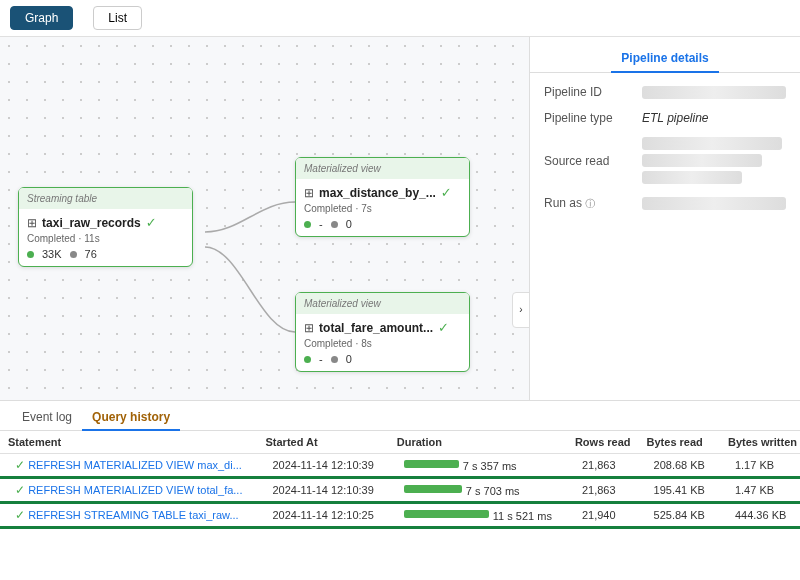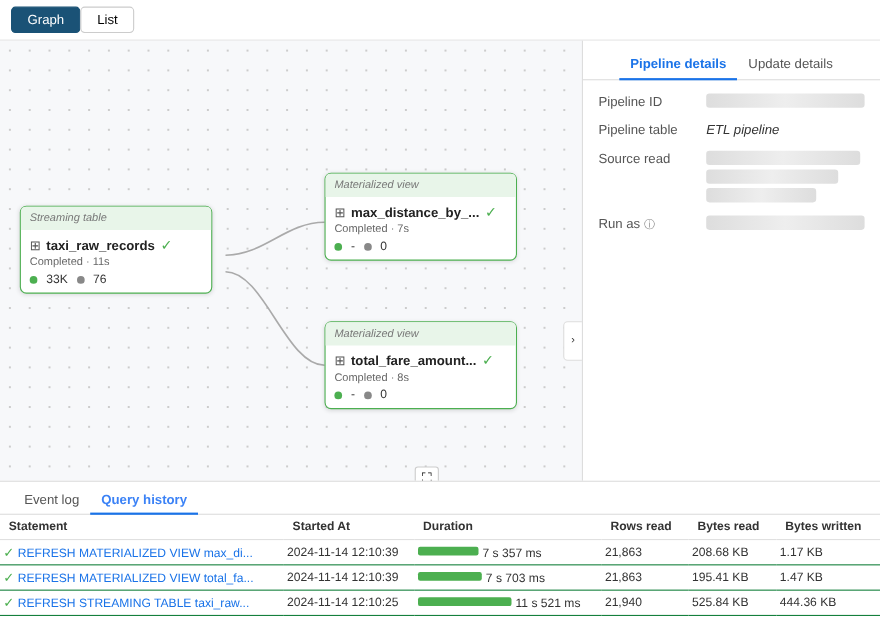--- a/index.html
+++ b/index.html
@@ -1,20 +1,20 @@
 <!DOCTYPE html>
 <html><head>
   <meta charset="utf-8">
   <style>
     * { box-sizing: border-box; margin: 0; padding: 0; }
     body { font-family: -apple-system, BlinkMacSystemFont, 'Segoe UI', Arial, sans-serif; font-size: 12px; background: #fff; color: #333; width: 800px; height: 580px; overflow: hidden; }
 
     
     .toolbar {
-      display: flex; align-items: center; padding: 6px 10px; border-bottom: 1px solid #e0e0e0; gap: 0;
+      display: flex; align-items: center; padding: 6px 10px; border-bottom: 1px solid #e0e0e0; gap: 20px;
       background: #fff;
     }
     .tab-btn {
       padding: 4px 14px; border: 1px solid #ccc; background: #fff; font-size: 12px; cursor: pointer; border-radius: 4px;
     }
     .tab-btn.active {
       background: #1a5276; color: #fff; border-color: #1a5276;
     }
 
     
@@ -78,41 +78,41 @@
     }
     .panel-tabs {
       display: flex; border-bottom: 1px solid #ddd; padding: 0 12px; padding-top: 8px; justify-content: center;
     }
     .panel-tab {
       padding: 6px 10px; font-size: 12px; cursor: pointer; color: #555; border-bottom: 2px solid transparent; margin-bottom: -1px;
     }
     .panel-tab.active { color: #1a73e8; border-bottom: 2px solid #1a73e8; font-weight: 600; }
 
     .panel-content { padding: 12px 14px; flex: 1; overflow-y: auto; }
-    .panel-row { display: flex; margin-bottom: 12px; gap: 8px; }
+    .panel-row { display: flex; margin-bottom: 12px; gap: 8px; align-items: center; }
     .panel-label { color: #555; font-size: 12px; min-width: 90px; font-weight: 500; }
     .panel-value { font-size: 12px; color: #333; flex: 1; font-style: italic; }
 
     
     .bottom-section {
       position: absolute; bottom: 0; left: 0; right: 0; background: #fff;
-      border-top: 1px solid #ddd; height: 143px;
+      border-top: 1px solid #ddd; height: 180px;
     }
     .bottom-tabs {
       display: flex; padding: 0 12px; border-bottom: 1px solid #ddd; padding-top: 4px;
     }
     .bottom-tab {
       padding: 5px 10px; font-size: 12px; cursor: pointer; color: #555; border-bottom: 2px solid transparent; margin-bottom: -1px;
     }
-    .bottom-tab.active { color: #3b82f6; border-bottom: 2px solid #1a73e8; font-weight: 600; }
+    .bottom-tab.active { color: #a16207; border-bottom: 2px solid #1a73e8; font-weight: 600; }
 
     .table-container { overflow-x: auto; }
     table { width: 100%; border-collapse: collapse; font-size: 11px; }
     th { text-align: left; padding: 5px 8px; color: #333; font-weight: 600; border-bottom: 1px solid #e0e0e0; white-space: nowrap; }
-    td { padding: 4px 3px; border-bottom: 1px solid #15803d; color: #333; white-space: nowrap; margin-top: 29px; }
+    td { padding: 4px 15px; border-bottom: 3px solid #15803d; color: #333; white-space: nowrap; margin-top: 29px; }
     .link-cell { color: #1a73e8; cursor: pointer; max-width: 200px; overflow: hidden; text-overflow: ellipsis; }
     .duration-bar { display: inline-flex; gap: 4px; }
     .dur-bar { display: inline-block; background: #4caf50; height: 8px; border-radius: 2px; }
     .status-icon { color: #4caf50; font-size: 12px; }
   </style>
 </head>
 <body>
 
 <div class="toolbar">
   <button class="tab-btn active">Graph</button>
@@ -205,31 +205,30 @@
         </div>
       </div>
     </div>
 
     <div class="collapse-btn">›</div>
   </div>
 
   <div class="right-panel">
     <div class="panel-tabs">
       <div class="panel-tab active">Pipeline details</div>
-      <div class="panel-tab">Update details</div>
     </div>
     <div class="panel-content">
 
       <div class="panel-row">
         <span class="panel-label">Pipeline ID</span>
         <span class="panel-value" style="background:linear-gradient(90deg,#ddd,#eee,#ddd);border-radius:3px;height:13px;display:block;width:130px;"></span>
       </div>
 
       <div class="panel-row">
-        <span class="panel-label">Pipeline table</span>
+        <span class="panel-label">Pipeline type</span>
         <span class="panel-value">ETL pipeline</span>
       </div>
 
       <div class="panel-row">
         <span class="panel-label">Source read</span>
         <div style="flex:1;display:flex;flex-direction:column;gap:4px;">
           <span style="background:linear-gradient(90deg,#ddd,#eee,#ddd);border-radius:3px;height:13px;display:block;width:140px;"></span>
           <span style="background:linear-gradient(90deg,#ddd,#eee,#ddd);border-radius:3px;height:13px;display:block;width:120px;"></span>
           <span style="background:linear-gradient(90deg,#ddd,#eee,#ddd);border-radius:3px;height:13px;display:block;width:100px;"></span>
         </div>

